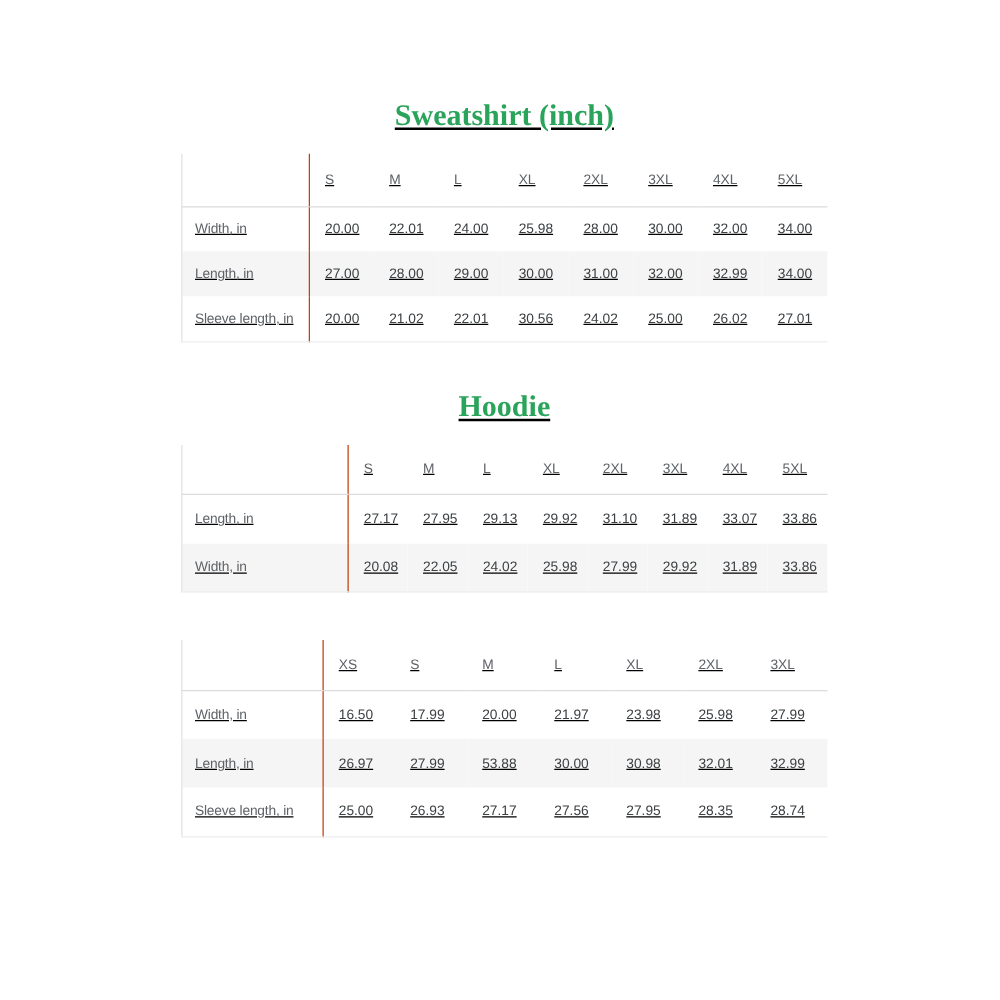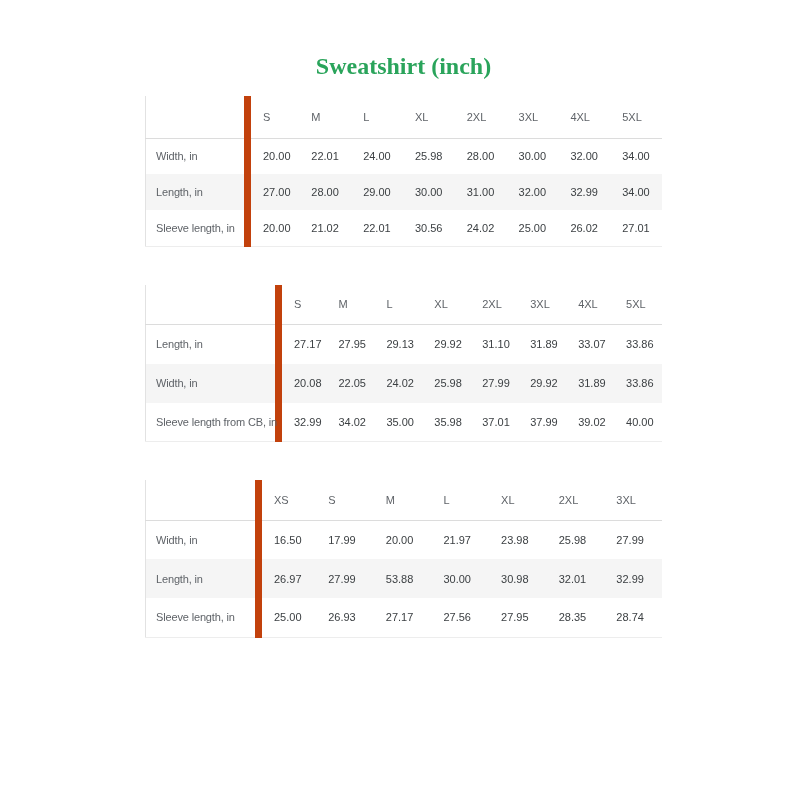--- a/index.html
+++ b/index.html
@@ -4,21 +4,21 @@
 <style>
   * { box-sizing: border-box; }
   html, body { margin: 0; padding: 0; }
   body {
     width: 800px;
     height: 800px;
     background: #ffffff;
     font-family: "Liberation Sans", sans-serif;
     overflow: hidden;
   }
-  .page { padding-top: 52px; }
+  .page { padding-top: 79px; text-decoration: underline; }
   .chart-section {
     width: 517px;
     margin-left: 145px;
   }
   .chart-section + .chart-section { margin-top: 38px; }
   .chart-title {
     margin: 0 0 16px 0;
     text-align: center;
     font-family: "Liberation Serif", serif;
     font-size: 24px;
@@ -53,21 +53,21 @@
   .table-1 tbody tr, .table-2 tbody tr { height: 39px; }
   table.size-table tbody tr:nth-child(even) { background: #f5f5f5; }
   table.size-table tbody tr:last-child th,
   table.size-table tbody tr:last-child td { border-bottom: 1px solid #ededed; }
   
   table.size-table th.label-cell {
     color: #5f6368;
     font-size: 11px;
     letter-spacing: -0.15px;
     border-left: 1px solid #e2e2e2;
-    border-right: 7px solid #c2410c;
+    border-right: 1px solid #c2410c;
     padding-left: 10px;
   }
   table.size-table td.value-cell {
     color: #3c4043;
     font-size: 11px;
   }
 </style>
 </head>
 <body>
 
@@ -132,20 +132,21 @@
             <td class="value-cell">24.02</td>
             <td class="value-cell">25.00</td>
             <td class="value-cell">26.02</td>
             <td class="value-cell">27.01</td>
           </tr>
         </tbody>
     </table>
   </section>
 
   <section class="chart-section">
+    <h2 class="chart-title">Hoodie</h2>
     <table class="size-table table-1">
       <colgroup>
           <col style="width: 133px;">
           <col>
           <col>
           <col>
           <col>
           <col>
           <col>
           <col>
@@ -180,31 +181,20 @@
             <th class="label-cell">Width, in</th>
             <td class="value-cell">20.08</td>
             <td class="value-cell">22.05</td>
             <td class="value-cell">24.02</td>
             <td class="value-cell">25.98</td>
             <td class="value-cell">27.99</td>
             <td class="value-cell">29.92</td>
             <td class="value-cell">31.89</td>
             <td class="value-cell">33.86</td>
           </tr>
-          <tr>
-            <th class="label-cell">Sleeve length from CB, in</th>
-            <td class="value-cell">32.99</td>
-            <td class="value-cell">34.02</td>
-            <td class="value-cell">35.00</td>
-            <td class="value-cell">35.98</td>
-            <td class="value-cell">37.01</td>
-            <td class="value-cell">37.99</td>
-            <td class="value-cell">39.02</td>
-            <td class="value-cell">40.00</td>
-          </tr>
         </tbody>
     </table>
   </section>
 
   <section class="chart-section">
     <table class="size-table table-2">
       <colgroup>
           <col style="width: 113px;">
           <col>
           <col>

